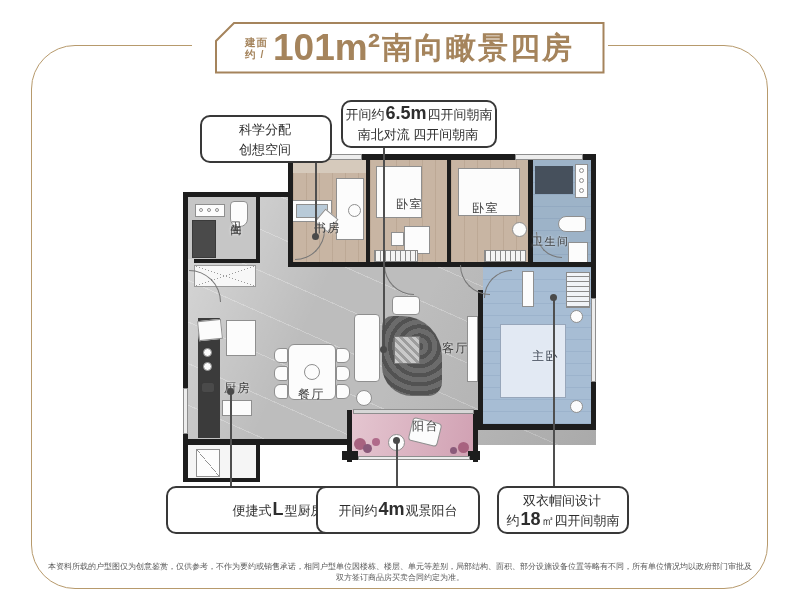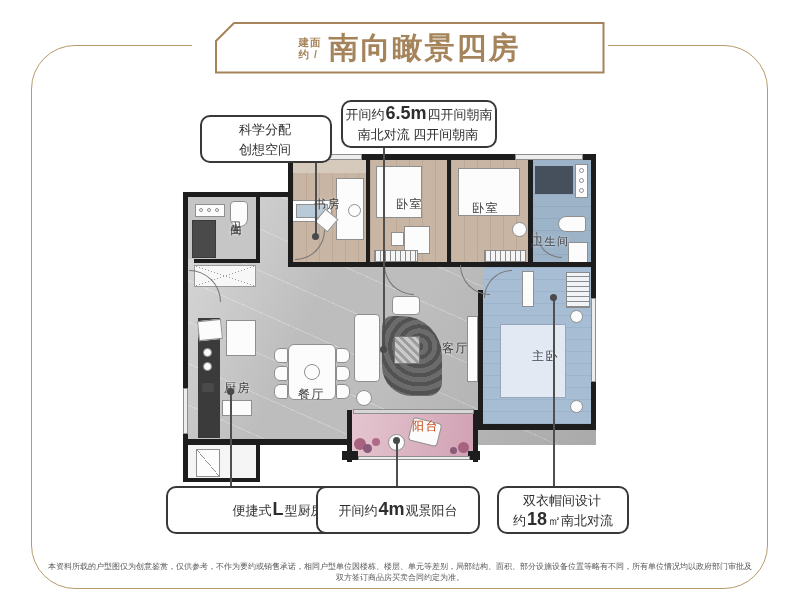--- a/index.html
+++ b/index.html
@@ -73,20 +73,21 @@
 <div class="badge-wrap">
   <div class="badge">
     <svg width="390" height="52" viewBox="0 0 390 52">
       <polygon points="19,1 388.5,1 388.5,50.5 1,50.5 1,19" fill="#ffffff" stroke="#a5845c" stroke-width="2"></polygon>
     </svg>
     <div class="badge-text">
       <div class="t-prefix">
         <div>建面</div>
         <div>约 /</div>
       </div>
+      <span class="t-area">101m²</span>
       <span class="t-name">南向瞰景四房</span>
     </div>
   </div>
 </div>
 
 <div id="plan">
 
   <div class="room marble" style="left:13px;top:40px;width:413px;height:253px;"></div>
   <div class="room" style="left:18px;top:45px;width:68px;height:62px;background:#c6c6c6;"></div>
   <div class="room wood" style="left:123px;top:7px;width:73px;height:104px;"></div>
@@ -207,29 +208,29 @@
 
   <div class="furn round" style="left:218px;top:282px;width:17px;height:17px;"></div>
   <div class="furn" style="left:240px;top:268px;width:30px;height:24px;transform:rotate(14deg);border-radius:4px;"></div>
   <div class="abs round" style="left:184px;top:286px;width:12px;height:12px;background:#a8627f;z-index:3;"></div>
   <div class="abs round" style="left:193px;top:292px;width:9px;height:9px;background:#8a5a7a;z-index:3;"></div>
   <div class="abs round" style="left:202px;top:286px;width:8px;height:8px;background:#b06a8a;z-index:3;"></div>
   <div class="abs round" style="left:288px;top:290px;width:11px;height:11px;background:#a8627f;z-index:3;"></div>
   <div class="abs round" style="left:280px;top:295px;width:7px;height:7px;background:#8a5a7a;z-index:3;"></div>
 
   <span class="lbl lbl-v" style="left:58px;top:60px;">卫生间</span>
-  <span class="lbl" style="left:144px;top:44px;">书房</span>
+  <span class="lbl" style="left:144px;top:68px;">书房</span>
   <span class="lbl" style="left:226px;top:44px;">卧室</span>
   <span class="lbl" style="left:302px;top:48px;">卧室</span>
   <span class="lbl" style="left:362px;top:82px;font-size:11px;">卫生间</span>
   <span class="lbl" style="left:362px;top:196px;color:#37404f;">主卧</span>
   <span class="lbl" style="left:272px;top:188px;">客厅</span>
   <span class="lbl" style="left:128px;top:234px;">餐厅</span>
   <span class="lbl" style="left:54px;top:208px;margin-top:20px;">厨房</span>
-  <span class="lbl" style="left:212px;top:266px;color:#c2410c;padding-left:30px;">阳台</span>
+  <span class="lbl" style="left:212px;top:266px;color:#404040;padding-left:30px;">阳台</span>
 </div>
 
 <div class="leader" style="left:315px;top:142px;height:96px;"></div>
 <div class="ldot" style="left:312px;top:233px;"></div>
 <div class="leader" style="left:383px;top:142px;height:208px;"></div>
 <div class="ldot" style="left:380px;top:346px;"></div>
 <div class="leader" style="left:230px;top:392px;height:95px;"></div>
 <div class="ldot" style="left:227px;top:388px;"></div>
 <div class="leader" style="left:396px;top:440px;height:47px;"></div>
 <div class="ldot" style="left:393px;top:437px;"></div>
@@ -245,16 +246,16 @@
   <div><span>南北对流 四开间朝南</span><span class="big"></span><span></span></div>
 </div>
 <div class="callout" style="left:166px;top:486px;width:132px;height:44px;padding-left:44px;">
   <div><span>便捷式</span><span class="big">L</span><span>型厨房</span></div>
 </div>
 <div class="callout" style="left:316px;top:486px;width:160px;height:44px;">
   <div><span>开间约</span><span class="big">4m</span><span>观景阳台</span></div>
 </div>
 <div class="callout" style="left:497px;top:486px;width:128px;height:44px;">
   <div><span>双衣帽间设计</span><span class="big"></span><span></span></div>
-  <div><span>约</span><span class="big">18</span><span>㎡南北对流</span></div>
+  <div><span>约</span><span class="big">18</span><span>㎡四开间朝南</span></div>
 </div>
 
 <div class="disclaimer">本资料所载的户型图仅为创意鉴赏，仅供参考，不作为要约或销售承诺，相同户型单位因楼栋、楼层、单元等差别，局部结构、面积、部分设施设备位置等略有不同，所有单位情况均以政府部门审批及双方签订商品房买卖合同约定为准。</div>
 
 </body></html>

